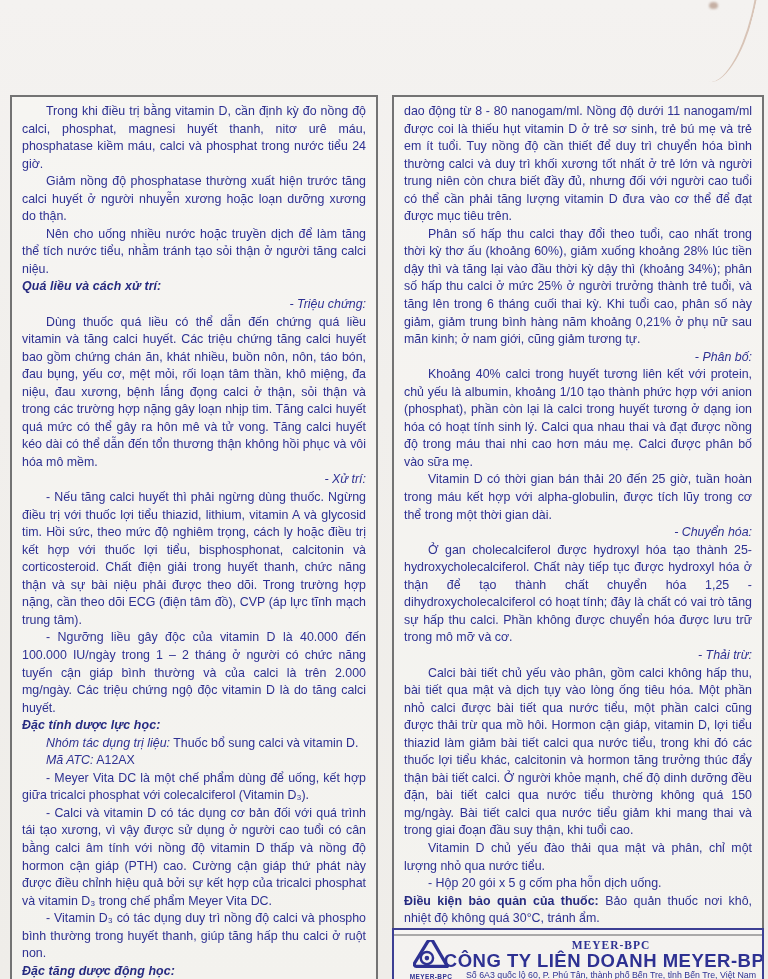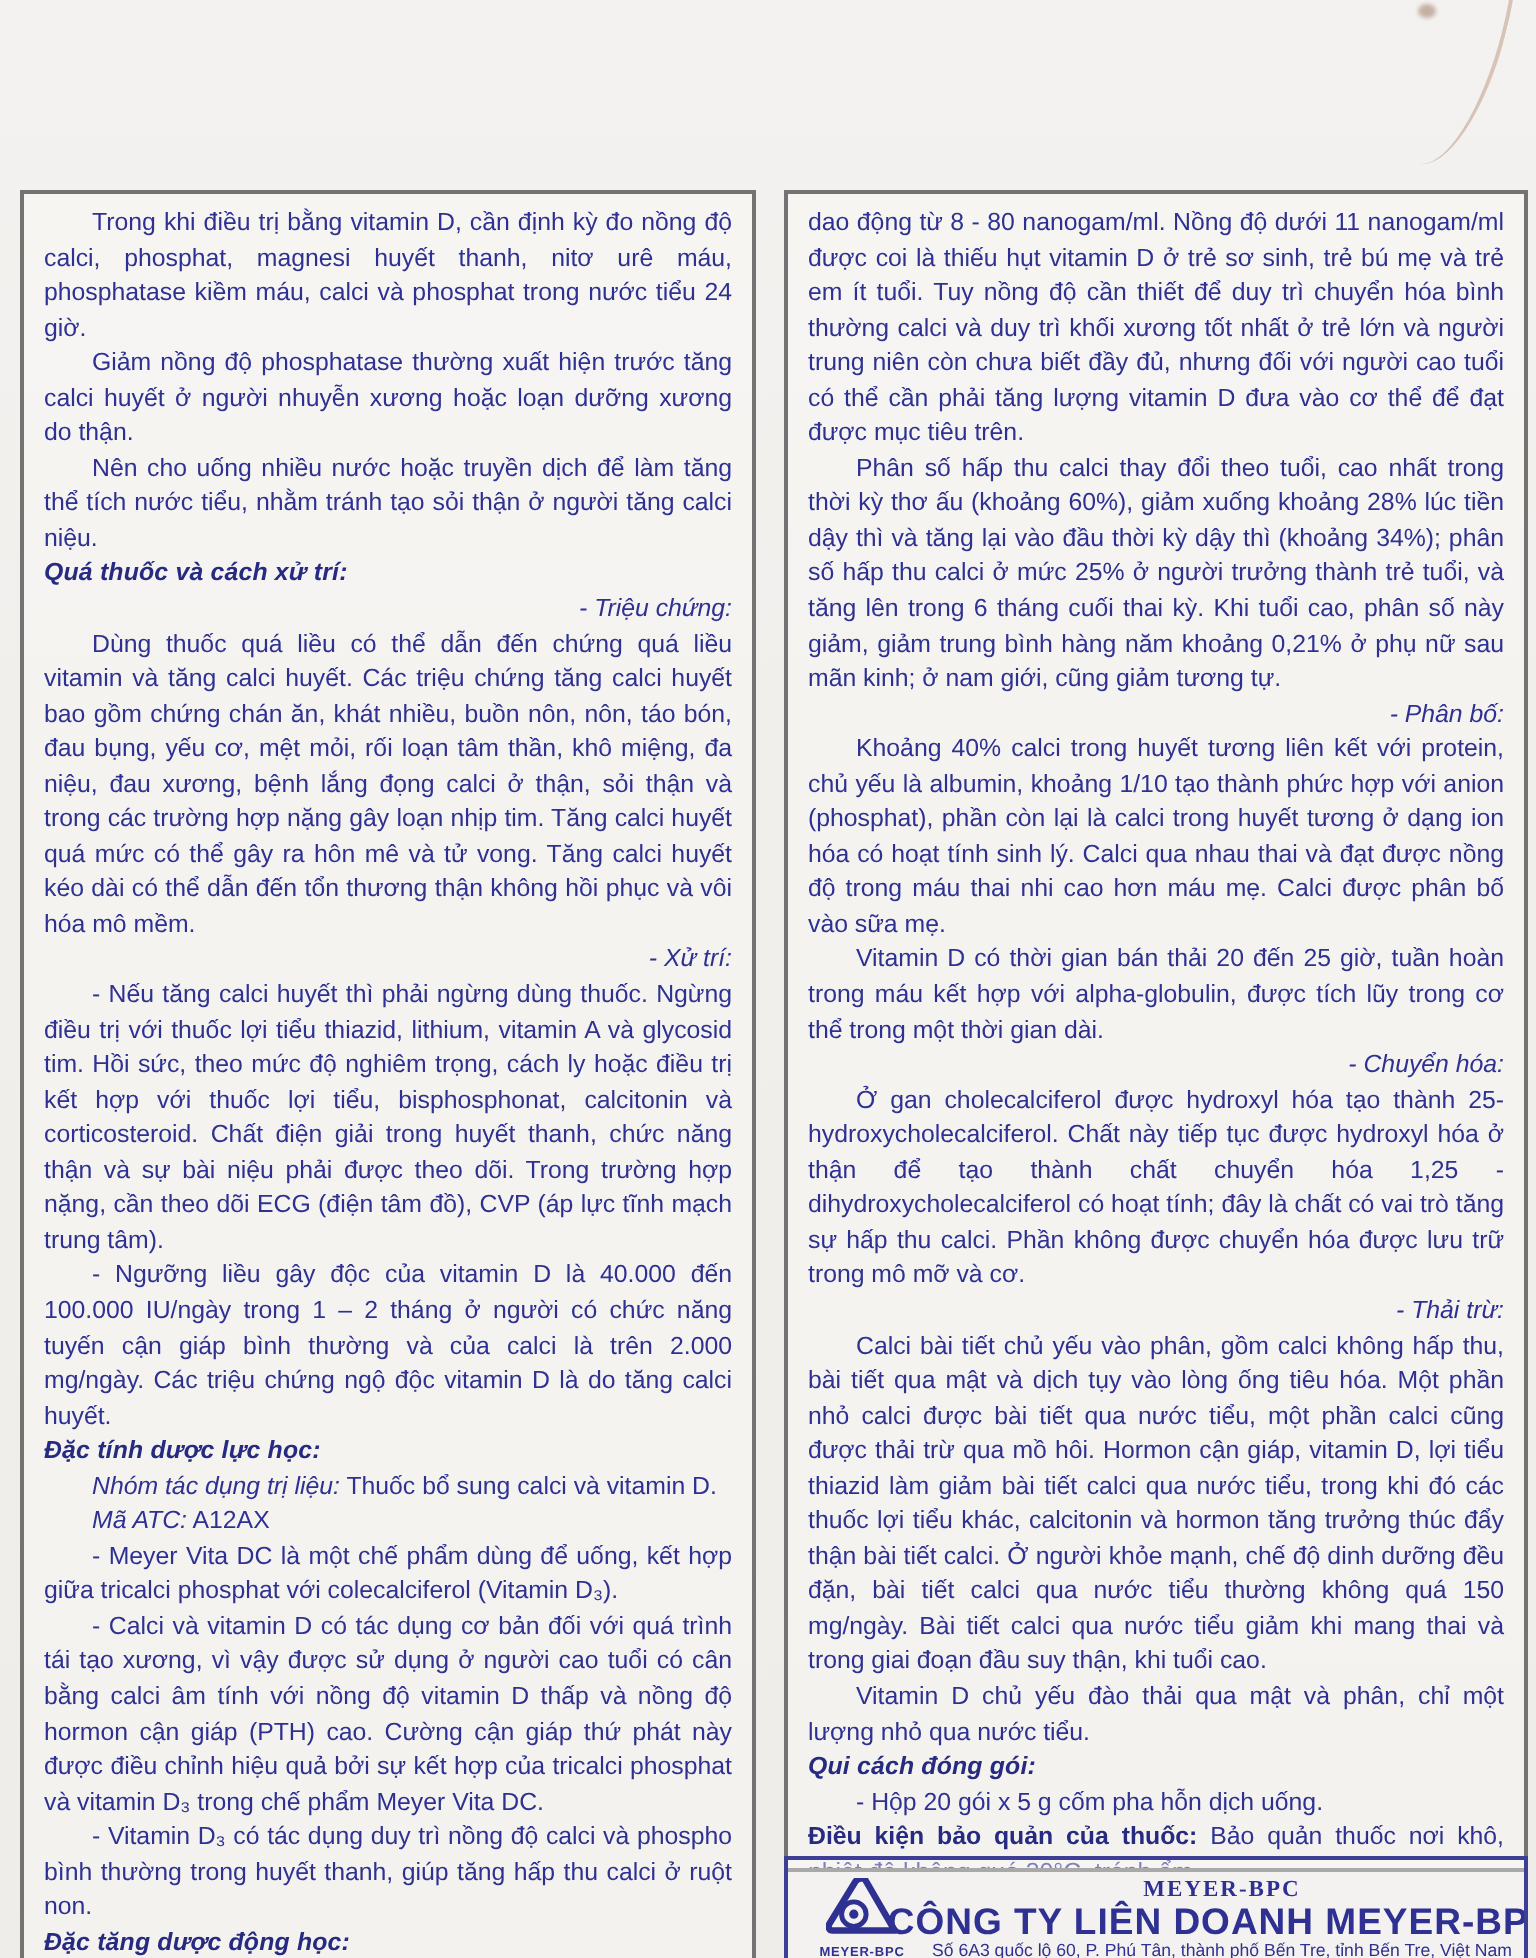--- a/index.html
+++ b/index.html
@@ -54,21 +54,21 @@
 </head>
 <body>
 
 <div class="stain"></div>
 <div class="stain-dot"></div>
 
 <div class="panel left">
   <p class="p">Trong khi điều trị bằng vitamin D, cần định kỳ đo nồng độ calci, phosphat, magnesi huyết thanh, nitơ urê máu, phosphatase kiềm máu, calci và phosphat trong nước tiểu 24 giờ.</p>
   <p class="p">Giảm nồng độ phosphatase thường xuất hiện trước tăng calci huyết ở người nhuyễn xương hoặc loạn dưỡng xương do thận.</p>
   <p class="p">Nên cho uống nhiều nước hoặc truyền dịch để làm tăng thể tích nước tiểu, nhằm tránh tạo sỏi thận ở người tăng calci niệu.</p>
-  <p class="h">Quá thuốc và cách xử trí:</p>
+  <p class="h">Quá liều và cách xử trí:</p>
   <p class="sub">- Triệu chứng:</p>
   <p class="p">Dùng thuốc quá liều có thể dẫn đến chứng quá liều vitamin và tăng calci huyết. Các triệu chứng tăng calci huyết bao gồm chứng chán ăn, khát nhiều, buồn nôn, nôn, táo bón, đau bụng, yếu cơ, mệt mỏi, rối loạn tâm thần, khô miệng, đa niệu, đau xương, bệnh lắng đọng calci ở thận, sỏi thận và trong các trường hợp nặng gây loạn nhịp tim. Tăng calci huyết quá mức có thể gây ra hôn mê và tử vong. Tăng calci huyết kéo dài có thể dẫn đến tổn thương thận không hồi phục và vôi hóa mô mềm.</p>
   <p class="sub">- Xử trí:</p>
   <p class="p">- Nếu tăng calci huyết thì phải ngừng dùng thuốc. Ngừng điều trị với thuốc lợi tiểu thiazid, lithium, vitamin A và glycosid tim. Hồi sức, theo mức độ nghiêm trọng, cách ly hoặc điều trị kết hợp với thuốc lợi tiểu, bisphosphonat, calcitonin và corticosteroid. Chất điện giải trong huyết thanh, chức năng thận và sự bài niệu phải được theo dõi. Trong trường hợp nặng, cần theo dõi ECG (điện tâm đồ), CVP (áp lực tĩnh mạch trung tâm).</p>
   <p class="p">- Ngưỡng liều gây độc của vitamin D là 40.000 đến 100.000 IU/ngày trong 1 – 2 tháng ở người có chức năng tuyến cận giáp bình thường và của calci là trên 2.000 mg/ngày. Các triệu chứng ngộ độc vitamin D là do tăng calci huyết.</p>
   <p class="h">Đặc tính dược lực học:</p>
   <p class="p"><span class="lbl-i">Nhóm tác dụng trị liệu:</span> <span>Thuốc bổ sung calci và vitamin D.</span></p>
   <p class="p"><span class="lbl-i">Mã ATC:</span> <span>A12AX</span></p>
   <p class="p">- Meyer Vita DC là một chế phẩm dùng để uống, kết hợp giữa tricalci phosphat với colecalciferol (Vitamin D₃).</p>
   <p class="p">- Calci và vitamin D có tác dụng cơ bản đối với quá trình tái tạo xương, vì vậy được sử dụng ở người cao tuổi có cân bằng calci âm tính với nồng độ vitamin D thấp và nồng độ hormon cận giáp (PTH) cao. Cường cận giáp thứ phát này được điều chỉnh hiệu quả bởi sự kết hợp của tricalci phosphat và vitamin D₃ trong chế phẩm Meyer Vita DC.</p>
@@ -82,21 +82,20 @@
   <p class="p noind">dao động từ 8 - 80 nanogam/ml. Nồng độ dưới 11 nanogam/ml được coi là thiếu hụt vitamin D ở trẻ sơ sinh, trẻ bú mẹ và trẻ em ít tuổi. Tuy nồng độ cần thiết để duy trì chuyển hóa bình thường calci và duy trì khối xương tốt nhất ở trẻ lớn và người trung niên còn chưa biết đầy đủ, nhưng đối với người cao tuổi có thể cần phải tăng lượng vitamin D đưa vào cơ thể để đạt được mục tiêu trên.</p>
   <p class="p">Phân số hấp thu calci thay đổi theo tuổi, cao nhất trong thời kỳ thơ ấu (khoảng 60%), giảm xuống khoảng 28% lúc tiền dậy thì và tăng lại vào đầu thời kỳ dậy thì (khoảng 34%); phân số hấp thu calci ở mức 25% ở người trưởng thành trẻ tuổi, và tăng lên trong 6 tháng cuối thai kỳ. Khi tuổi cao, phân số này giảm, giảm trung bình hàng năm khoảng 0,21% ở phụ nữ sau mãn kinh; ở nam giới, cũng giảm tương tự.</p>
   <p class="sub">- Phân bố:</p>
   <p class="p">Khoảng 40% calci trong huyết tương liên kết với protein, chủ yếu là albumin, khoảng 1/10 tạo thành phức hợp với anion (phosphat), phần còn lại là calci trong huyết tương ở dạng ion hóa có hoạt tính sinh lý. Calci qua nhau thai và đạt được nồng độ trong máu thai nhi cao hơn máu mẹ. Calci được phân bố vào sữa mẹ.</p>
   <p class="p">Vitamin D có thời gian bán thải 20 đến 25 giờ, tuần hoàn trong máu kết hợp với alpha-globulin, được tích lũy trong cơ thể trong một thời gian dài.</p>
   <p class="sub">- Chuyển hóa:</p>
   <p class="p">Ở gan cholecalciferol được hydroxyl hóa tạo thành 25-hydroxycholecalciferol. Chất này tiếp tục được hydroxyl hóa ở thận để tạo thành chất chuyển hóa 1,25 -dihydroxycholecalciferol có hoạt tính; đây là chất có vai trò tăng sự hấp thu calci. Phần không được chuyển hóa được lưu trữ trong mô mỡ và cơ.</p>
   <p class="sub">- Thải trừ:</p>
   <p class="p">Calci bài tiết chủ yếu vào phân, gồm calci không hấp thu, bài tiết qua mật và dịch tụy vào lòng ống tiêu hóa. Một phần nhỏ calci được bài tiết qua nước tiểu, một phần calci cũng được thải trừ qua mồ hôi. Hormon cận giáp, vitamin D, lợi tiểu thiazid làm giảm bài tiết calci qua nước tiểu, trong khi đó các thuốc lợi tiểu khác, calcitonin và hormon tăng trưởng thúc đẩy thận bài tiết calci. Ở người khỏe mạnh, chế độ dinh dưỡng đều đặn, bài tiết calci qua nước tiểu thường không quá 150 mg/ngày. Bài tiết calci qua nước tiểu giảm khi mang thai và trong giai đoạn đầu suy thận, khi tuổi cao.</p>
   <p class="p">Vitamin D chủ yếu đào thải qua mật và phân, chỉ một lượng nhỏ qua nước tiểu.</p>
-  <p class="h">Qui cách đóng gói:</p>
   <p class="p">- Hộp 20 gói x 5 g cốm pha hỗn dịch uống.</p>
   <p class="p noind"><span class="lbl-b">Điều kiện bảo quản của thuốc:</span> <span>Bảo quản thuốc nơi khô, nhiệt độ không quá 30°C, tránh ẩm.</span></p>
 
 </div>
 
 <div class="footer">
   <div class="logo-block">
     <span>
       <svg width="36" height="28" viewBox="0 0 44 34" aria-hidden="true">
         <path d="M24 1 L42 32 L4 32 C2 32 1 30 2 28 L18 2 C19.5 0 22.8 -0.5 24 1 Z" fill="none" stroke="#2e3192" stroke-width="4" stroke-linejoin="round"></path>

